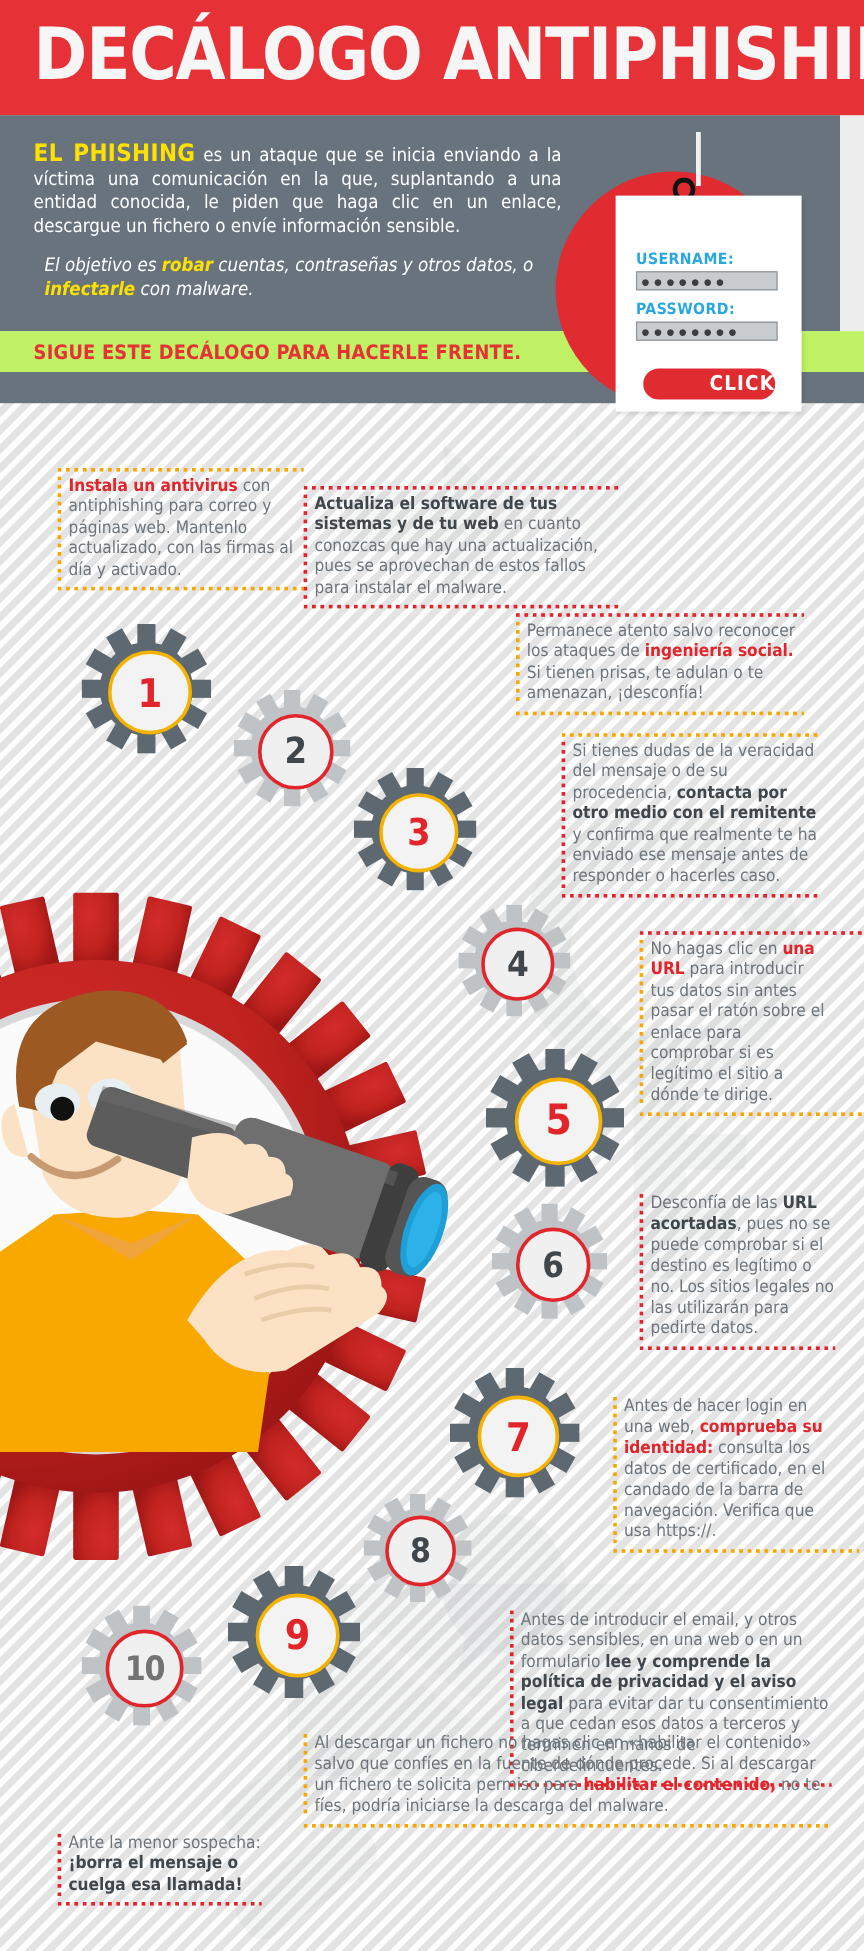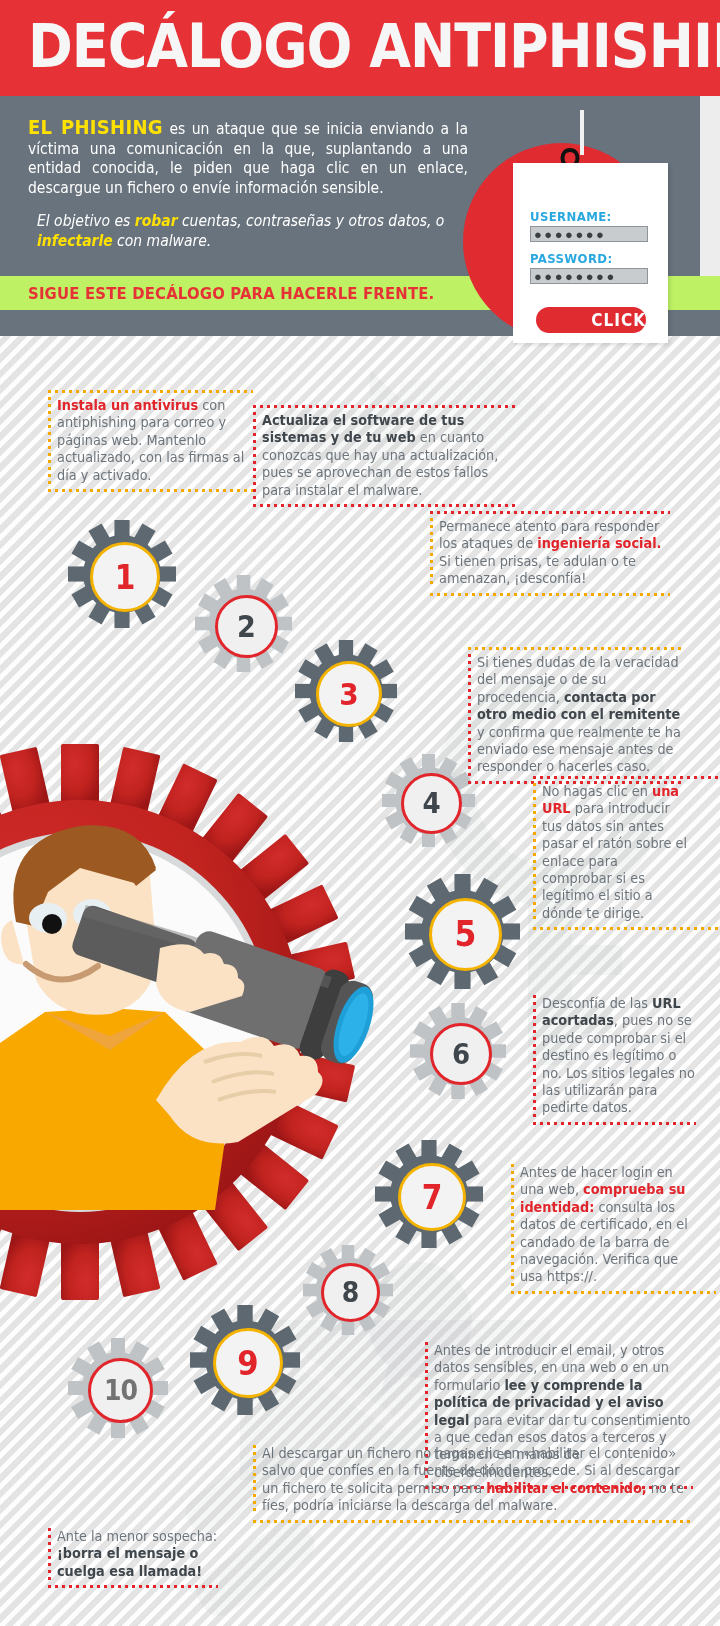--- a/index.html
+++ b/index.html
@@ -818,24 +818,24 @@
     <span class="edge"></span>
     <span class="top" style="width:265px;"></span>
     <span class="bot" style="width:265px;"></span>
     <b>Actualiza el software de tus sistemas y de tu web</b><span> en cuanto conozcas que hay una actualización, pues se aprovechan de estos fallos para instalar el malware.</span>
   </div>
 
   <div class="tip" style="left:430px;top:518px;width:240px;">
     <span class="edge y"></span>
     <span class="top" style="width:240px;"></span>
     <span class="bot y" style="width:240px;"></span>
-    <span>Permanece atento para responder los ataques de </span><span class="r">ingeniería social.</span><span> Si tienen prisas, te adulan o te amenazan, ¡desconfía!</span>
-  </div>
-
-  <div class="tip" style="left:468px;top:618px;width:215px;margin-top:36px;">
+    <span>Permanece atento salvo reconocer los ataques de </span><span class="r">ingeniería social.</span><span> Si tienen prisas, te adulan o te amenazan, ¡desconfía!</span>
+  </div>
+
+  <div class="tip" style="left:468px;top:618px;width:215px;">
     <span class="edge"></span>
     <span class="top y" style="width:215px;"></span>
     <span class="bot" style="width:215px;"></span>
     <span>Si tienes dudas de la veracidad del mensaje o de su procedencia, </span><b>contacta por otro medio con el remitente</b><span> y confirma que realmente te ha enviado ese mensaje antes de responder o hacerles caso.</span>
   </div>
 
   <div class="tip" style="left:533px;top:995px;width:163px;">
     <span class="edge"></span>
     <span class="bot" style="width:163px;"></span>
     <span>Desconfía de las </span><b>URL acortadas</b><span>, pues no se puede comprobar si el destino es legítimo o no. Los sitios legales no las utilizarán para pedirte datos.</span>

